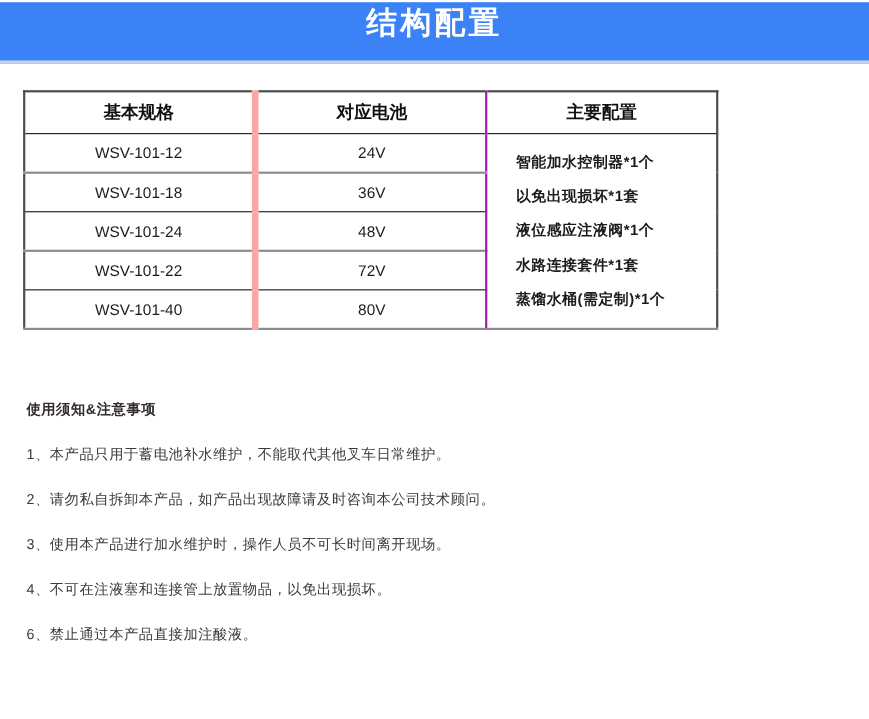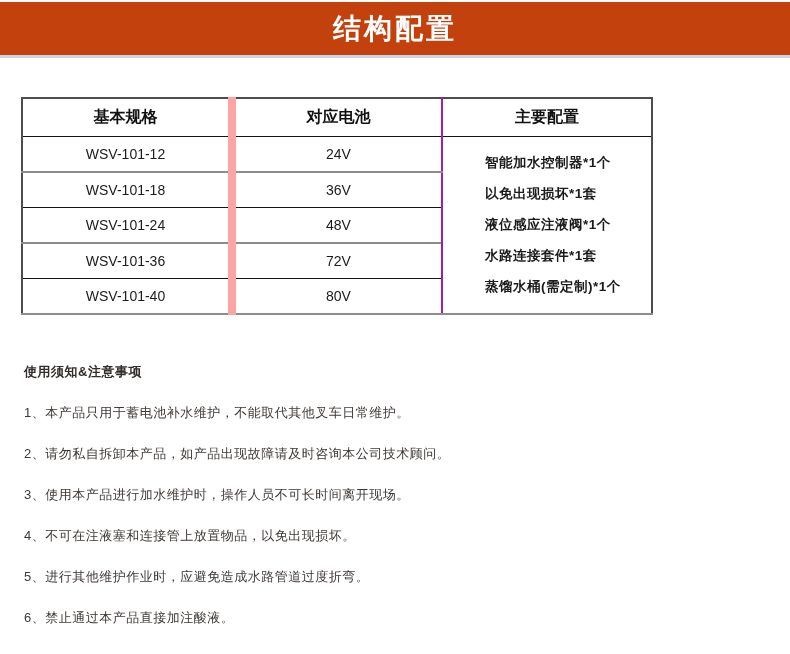--- a/index.html
+++ b/index.html
@@ -12,37 +12,36 @@
     position: relative;
     width: 790px;
     height: 654px;
     background: #ffffff;
     overflow: hidden;
   }
   
   .banner {
     margin-top: 2px;
     height: 53px;
-    background: #c2410c;
+    background: #3b82f6;
     border-bottom: 3px solid #C9D4EA;
     display: flex;
-    align-items: center;
     justify-content: center;
   }
   .banner-title {
     color: #ffffff;
     font-size: 28px;
     font-weight: bold;
     letter-spacing: 3px;
   }
   
   table.spec-table {
     position: absolute;
     left: 21px;
-    top: 97px;
+    top: 82px;
     width: 632px;
     border-collapse: collapse;
     table-layout: fixed;
     border: 2px solid #4d4d4d;
   }
   .spec-table th, .spec-table td {
     padding: 0;
     margin: 0;
   }
   .spec-table thead tr { height: 38px; }
@@ -54,39 +53,39 @@
     text-align: center;
     border-bottom: 1px solid #141414;
   }
   .spec-table td {
     font-size: 14px;
     color: #1b1b1b;
     text-align: center;
     vertical-align: middle;
   }
   
-  .spec-table .c2 { border-left: 8px solid #fca5a5; }
+  .spec-table .c2 { border-left: 6px solid #fca5a5; }
   .spec-table .c3 { border-left: 2px solid #a21caf; }
   
   .spec-table tbody tr:nth-child(odd) td  { border-bottom: 2px solid #8c8c8c; }
   .spec-table tbody tr:nth-child(even) td { border-bottom: 1px solid #141414; }
   
   .spec-table td.config-cell {
     text-align: left;
     vertical-align: middle;
     border-bottom: none;
   }
   .config-list {
     padding: 4px 6px 4px 26px;
   }
   .config-item {
     font-size: 13.5px;
     font-weight: 600;
     color: #1b1b1b;
-    margin: 13px 16px;
+    margin: 13px 0;
     letter-spacing: 0.5px;
   }
   
   .notes {
     position: absolute;
     left: 24px;
     top: 363px;
     width: 740px;
   }
   .notes-heading {
@@ -138,33 +137,32 @@
       </tr>
       <tr>
         <td>WSV-101-18</td>
         <td class="c2">36V</td>
       </tr>
       <tr>
         <td>WSV-101-24</td>
         <td class="c2">48V</td>
       </tr>
       <tr>
-        <td>WSV-101-36</td>
+        <td>WSV-101-22</td>
         <td class="c2">72V</td>
       </tr>
       <tr>
         <td>WSV-101-40</td>
         <td class="c2">80V</td>
       </tr>
     </tbody>
   </table>
 
   <div class="notes">
     <div class="notes-heading">使用须知&amp;注意事项</div>
     <div class="note-item">1、本产品只用于蓄电池补水维护，不能取代其他叉车日常维护。</div>
     <div class="note-item">2、请勿私自拆卸本产品，如产品出现故障请及时咨询本公司技术顾问。</div>
     <div class="note-item">3、使用本产品进行加水维护时，操作人员不可长时间离开现场。</div>
     <div class="note-item">4、不可在注液塞和连接管上放置物品，以免出现损坏。</div>
-    <div class="note-item">5、进行其他维护作业时，应避免造成水路管道过度折弯。</div>
     <div class="note-item">6、禁止通过本产品直接加注酸液。</div>
   </div>
 
 </div>
 
 </body></html>

